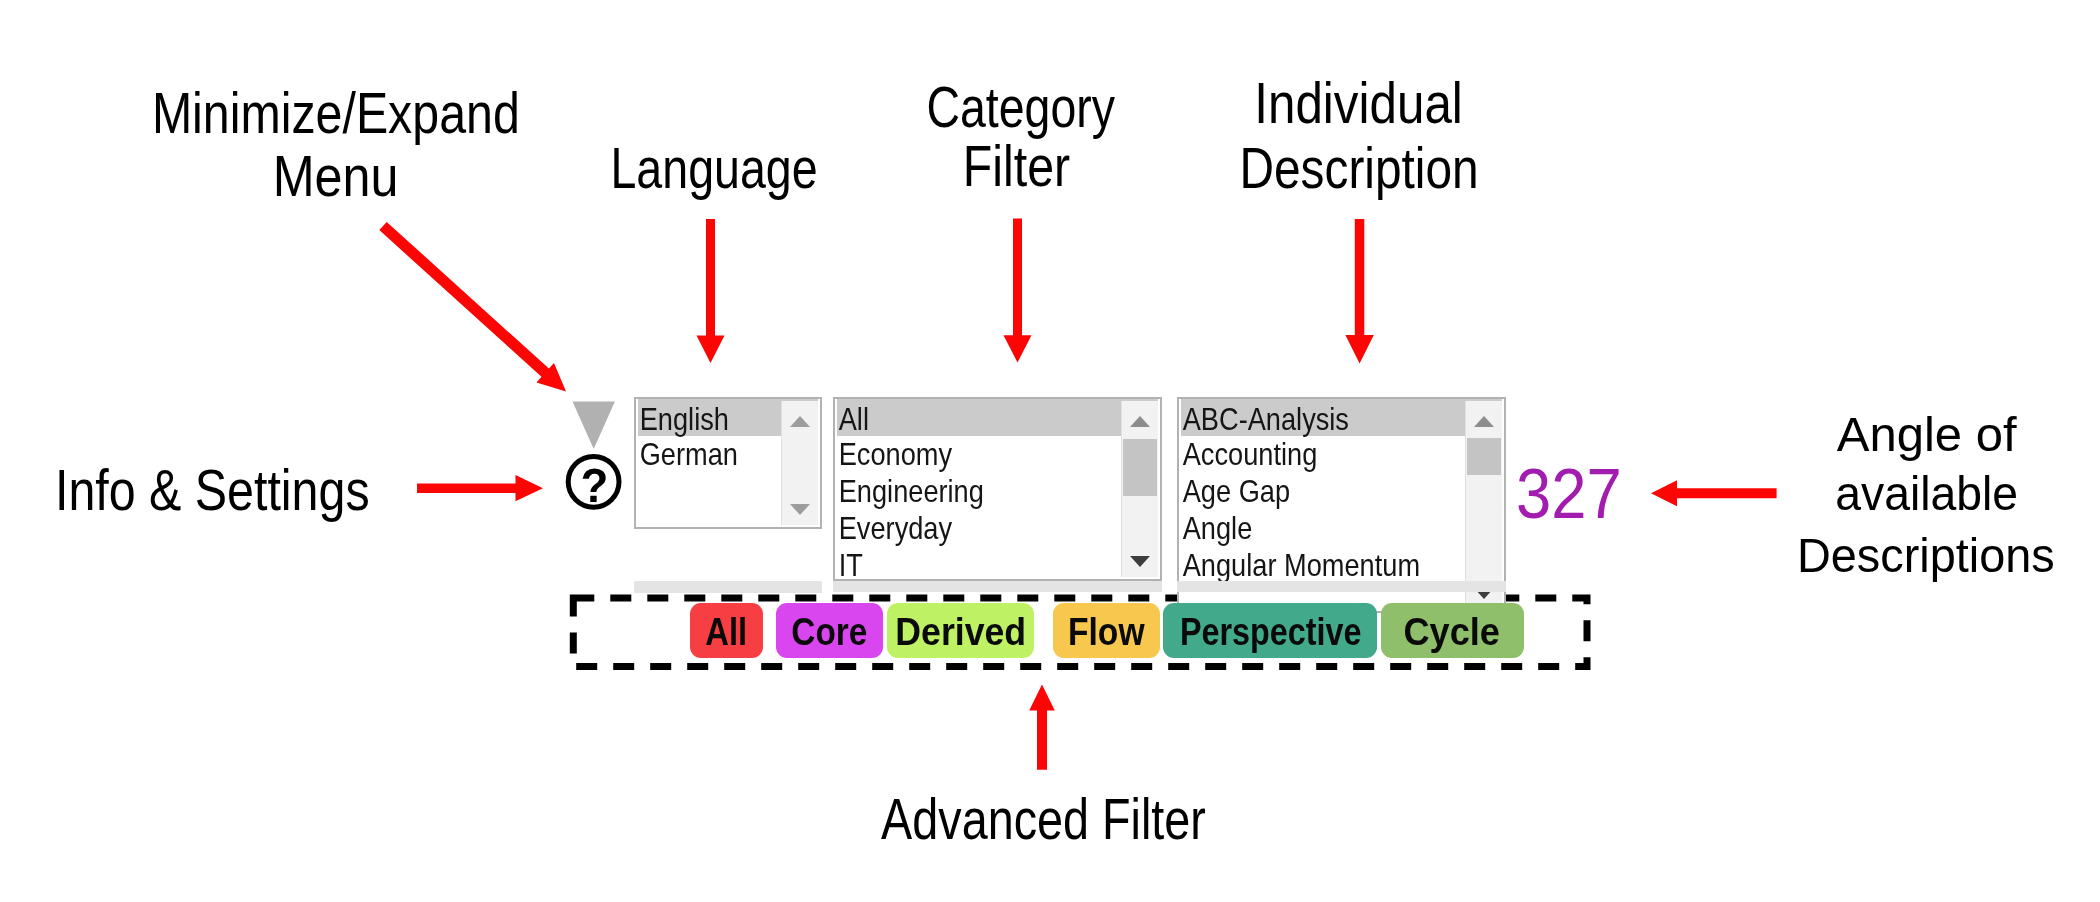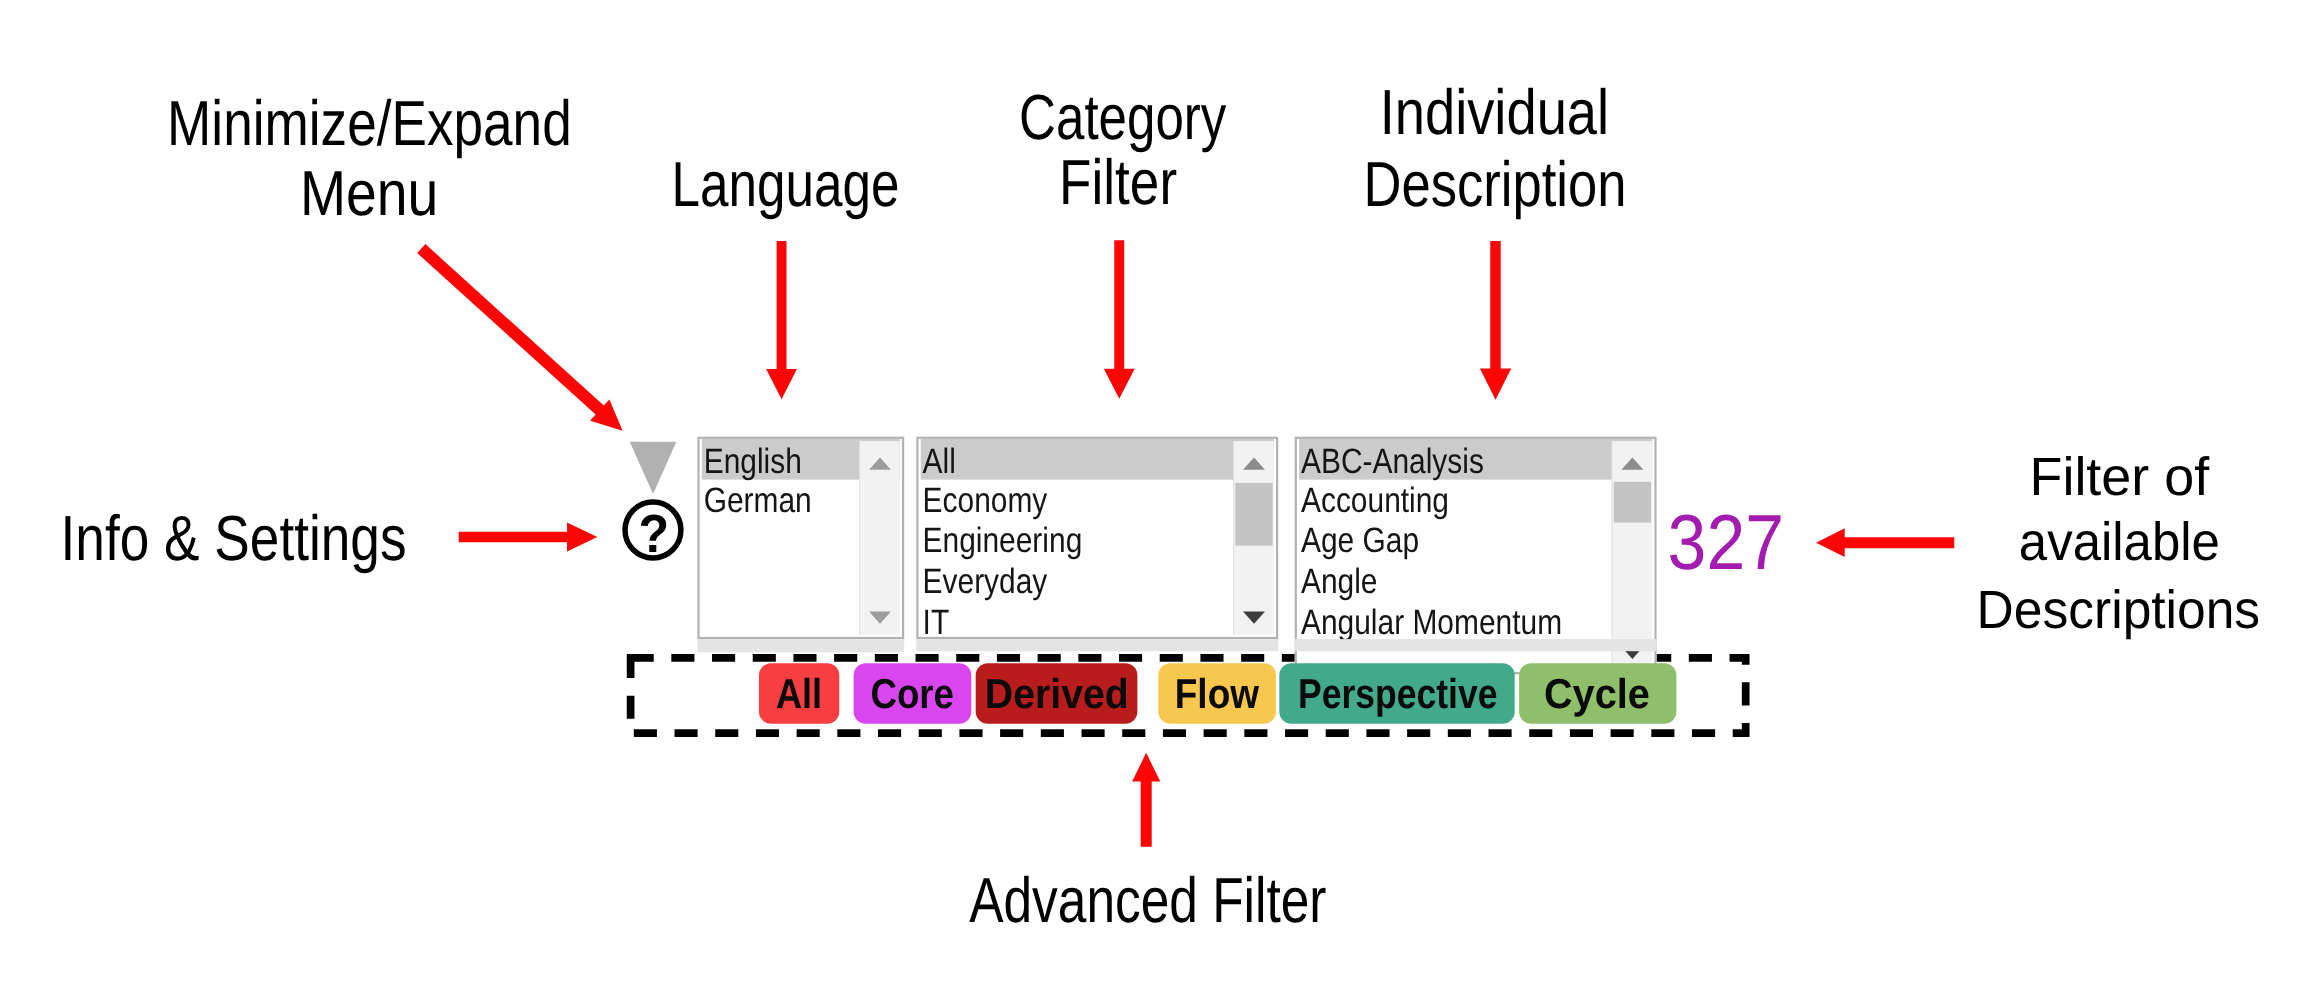--- a/index.html
+++ b/index.html
@@ -40,21 +40,21 @@
   </g>
 
   <polygon points="572.5,401.6 614.9,401.6 593.7,449.0" fill="#b1b1b1"></polygon>
 
   <circle cx="593.6" cy="481.8" r="25.4" fill="#fff" stroke="#000" stroke-width="5.0"></circle>
   <text x="0" y="0" transform="translate(594.3,501.5) scale(0.93,1)" font-family="Liberation Sans, sans-serif" font-size="49" font-weight="bold" text-anchor="middle" fill="#000">?</text>
 
   <rect x="573.3" y="598.0" width="1013.7" height="68.5" fill="none" stroke="#000" stroke-width="7" stroke-dasharray="21 16"></rect>
 </svg>
 
-<div class="lb" style="left:634px;top:397px;width:188px;height:184px;">
+<div class="lb" style="left:634px;top:397px;width:188px;height:132px;">
   <div class="row sel" style="top:0px;"><span>English</span></div>
   <div class="row" style="top:37px;"><span>German</span></div>
   <div class="sb">
     <div class="tri tup" style="top:15px;"></div>
     <div class="tri tdn" style="bottom:10px;"></div>
   </div>
 </div>
 <div class="strip" style="left:634px;top:581px;width:188px;height:12px;"></div>
 
 <div class="lb" style="left:833px;top:397px;width:329px;height:184px;">
@@ -82,29 +82,29 @@
     <div class="thumb" style="top:37px;height:37px;"></div>
     <div class="tri tdn" style="bottom:10px;border-top-color:#3d3d3d;"></div>
   </div>
 </div>
 <div class="strip" style="left:1177px;top:581px;width:329px;height:11px;"></div>
 
 <div class="lbl" style="left:1516.4px;top:457.8px;font-size:71px;line-height:71px;color:#a21caf;"><span style="display:inline-block;transform:scaleX(0.893);transform-origin:0 50%;">327</span></div>
 
 <div class="btn" style="left:690px;width:73px;background:#f73e42;"><span style="transform:scaleX(0.862);">All</span></div>
 <div class="btn" style="left:776px;width:107px;background:#d946ef;"><span style="transform:scaleX(0.878);">Core</span></div>
-<div class="btn" style="left:886.6px;width:147.8px;background:#b91c1c;"><span style="transform:scaleX(0.938);">Derived</span></div>
+<div class="btn" style="left:886.6px;width:147.8px;background:#bef264;"><span style="transform:scaleX(0.938);">Derived</span></div>
 <div class="btn" style="left:1052.6px;width:107.4px;background:#f8c84e;"><span style="transform:scaleX(0.885);">Flow</span></div>
 <div class="btn" style="left:1163.4px;width:214px;background:#42a98a;"><span style="transform:scaleX(0.850);">Perspective</span></div>
 <div class="btn" style="left:1380.6px;width:143px;background:#8fbf6b;"><span style="transform:scaleX(0.950);">Cycle</span></div>
 
 <div class="lbl c f58" style="left:-163.8px;top:84.3px;"><span style="transform:scaleX(0.833);">Minimize/Expand</span></div>
 <div class="lbl c f58" style="left:-164px;top:146.7px;"><span style="transform:scaleX(0.867);">Menu</span></div>
 <div class="lbl c f58" style="left:214.2px;top:138.9px;"><span style="transform:scaleX(0.803);">Language</span></div>
 <div class="lbl c f58" style="left:521.1px;top:77.9px;"><span style="transform:scaleX(0.801);">Category</span></div>
 <div class="lbl c f58" style="left:516.9px;top:136.9px;"><span style="transform:scaleX(0.832);">Filter</span></div>
 <div class="lbl c f58" style="left:858.1px;top:74.3px;"><span style="transform:scaleX(0.851);">Individual</span></div>
 <div class="lbl c f58" style="left:858.8px;top:138.9px;"><span style="transform:scaleX(0.824);">Description</span></div>
 <div class="lbl f58" style="left:55px;top:460.6px;"><span style="display:inline-block;transform:scaleX(0.834);transform-origin:0 50%;">Info &amp; Settings</span></div>
 <div class="lbl c f58" style="left:543.7px;top:790.2px;"><span style="transform:scaleX(0.806);">Advanced Filter</span></div>
-<div class="lbl c f49" style="left:1426.7px;top:409.9px;"><span style="transform:scaleX(1.0);">Filter of</span></div>
+<div class="lbl c f49" style="left:1426.7px;top:409.9px;"><span style="transform:scaleX(1.0);">Angle of</span></div>
 <div class="lbl c f49" style="left:1427.2px;top:468.6px;"><span style="transform:scaleX(0.945);">available</span></div>
 <div class="lbl c f49" style="left:1426.3px;top:531.1px;"><span style="transform:scaleX(0.956);">Descriptions</span></div>
 
 </body></html>

